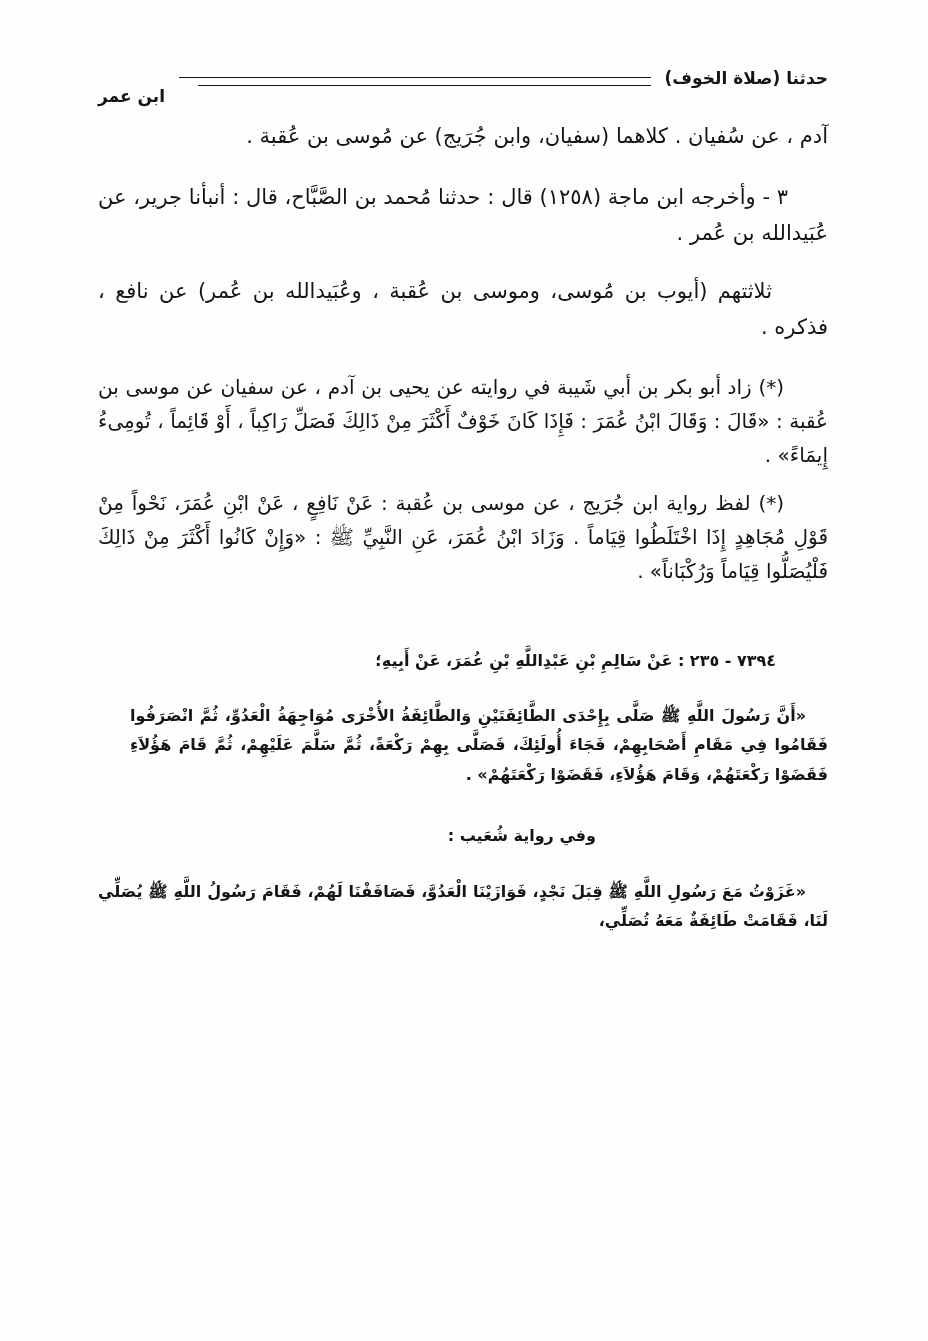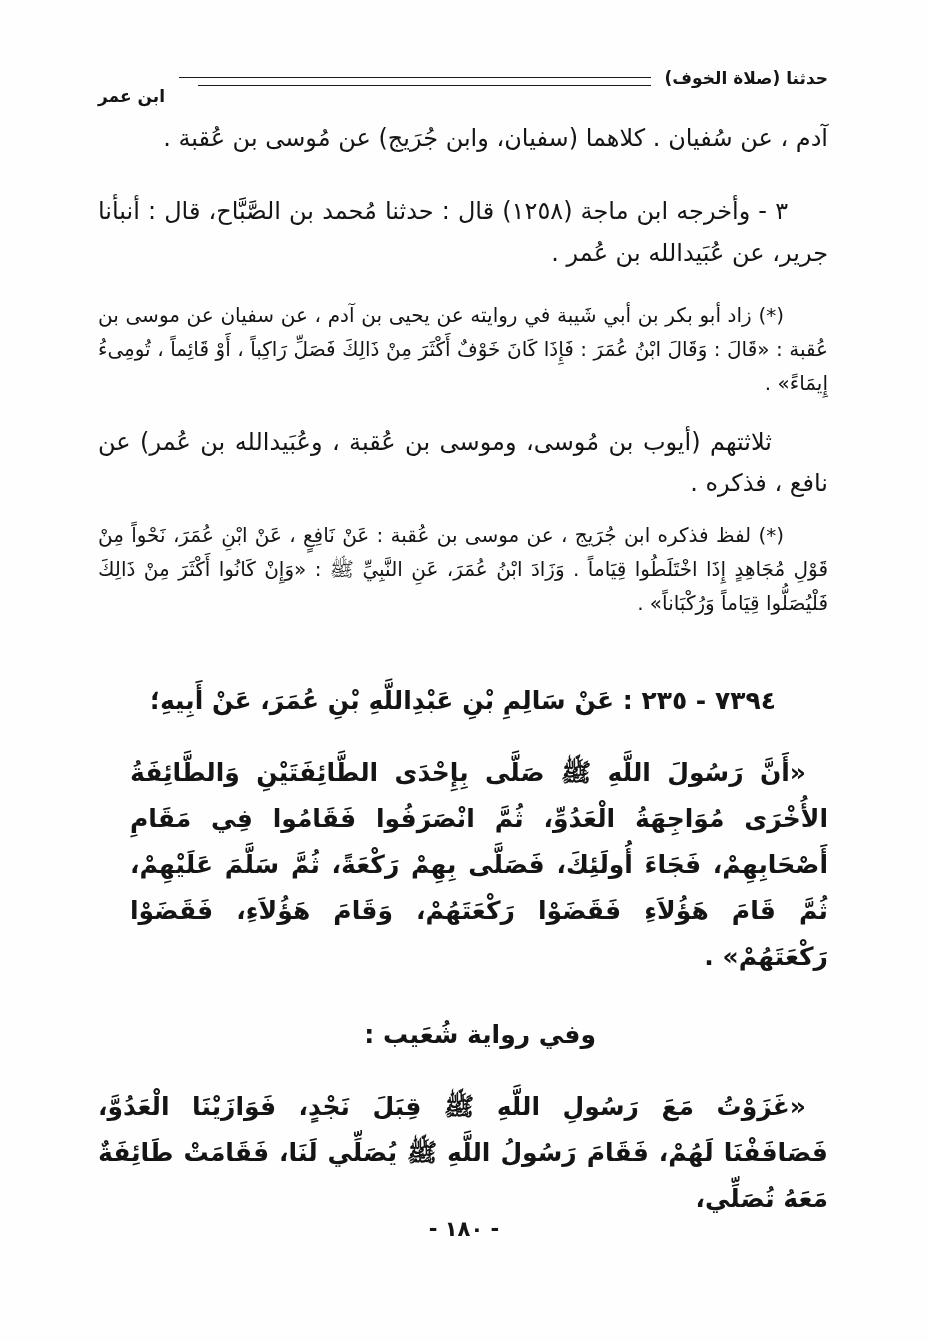--- a/index.html
+++ b/index.html
@@ -52,26 +52,26 @@
   .rule.r2 {
     width: 96%;
     align-self: flex-start;
   }
   
   .para {
     direction: rtl;
     text-align: justify;
     margin: 0;
   }
-  .p-std   { font-size: 24px; line-height: 1.72; }
+  .p-std   { font-size: 21px; line-height: 1.72; }
   .p-note  { font-size: 20px; line-height: 1.70; }
-  .p-big   { font-size: 25px; line-height: 1.84; font-weight: bold; }
+  .p-big   { font-size: 16px; line-height: 1.84; font-weight: bold; }
 
   .p-continuation { margin-top: 30px; }
-  .p-ibnmajah     { margin-top: 32px; text-indent: 40px; }
+  .p-ibnmajah     { margin-top: 25px; text-indent: 40px; }
   .p-three        { margin-top: 22px; text-indent: 56px; }
   .p-note1        { margin-top: 24px; text-indent: 44px; }
   .p-note2        { margin-top: 14px; text-indent: 44px; }
   .p-isnad        { margin-top: 58px; text-indent: 52px; }
   .p-matn         { margin-top: 26px; text-indent: 22px; margin-left: 32px; }
   .p-riwaya-intro { margin-top: 32px; text-indent: 232px; }
   .p-riwaya-text  { margin-top: 26px; text-indent: 22px; }
 
   
   .page-footer {
@@ -98,32 +98,29 @@
         <span class="rule r1"></span>
         <span class="rule r2"></span>
       </span>
       <span class="header-title left">ابن عمر</span>
     </header>
 
     <p class="para p-std p-continuation">آدم ، عن سُفيان . كلاهما (سفيان، وابن جُرَيج) عن مُوسى بن عُقبة .</p>
 
     <p class="para p-std p-ibnmajah">٣ - وأخرجه ابن ماجة (١٢٥٨) قال : حدثنا مُحمد بن الصَّبَّاح، قال : أنبأنا جرير، عن عُبَيدالله بن عُمر .</p>
 
+    <p class="para p-std p-three">ثلاثتهم (أيوب بن مُوسى، وموسى بن عُقبة ، وعُبَيدالله بن عُمر) عن نافع ، فذكره .</p>
+
     <p class="para p-note p-note1">(*) زاد أبو بكر بن أبي شَيبة في روايته عن يحيى بن آدم ، عن سفيان عن موسى بن عُقبة : «قَالَ : وَقَالَ ابْنُ عُمَرَ : فَإِذَا كَانَ خَوْفٌ أَكْثَرَ مِنْ ذَالِكَ فَصَلِّ رَاكِباً ، أَوْ قَائِماً ، تُومِىءُ إِيمَاءً» .</p>
 
-    <p class="para p-std p-three">ثلاثتهم (أيوب بن مُوسى، وموسى بن عُقبة ، وعُبَيدالله بن عُمر) عن نافع ، فذكره .</p>
-
-    <p class="para p-note p-note2">(*) لفظ فذكره ابن جُرَيج ، عن موسى بن عُقبة : عَنْ نَافِعٍ ، عَنْ ابْنِ عُمَرَ، نَحْواً مِنْ قَوْلِ مُجَاهِدٍ إِذَا اخْتَلَطُوا قِيَاماً . وَزَادَ ابْنُ عُمَرَ، عَنِ النَّبِيِّ ﷺ : «وَإِنْ كَانُوا أَكْثَرَ مِنْ ذَالِكَ فَلْيُصَلُّوا قِيَاماً وَرُكْبَاناً» .</p>
+    <p class="para p-note p-note2">(*) لفظ رواية ابن جُرَيج ، عن موسى بن عُقبة : عَنْ نَافِعٍ ، عَنْ ابْنِ عُمَرَ، نَحْواً مِنْ قَوْلِ مُجَاهِدٍ إِذَا اخْتَلَطُوا قِيَاماً . وَزَادَ ابْنُ عُمَرَ، عَنِ النَّبِيِّ ﷺ : «وَإِنْ كَانُوا أَكْثَرَ مِنْ ذَالِكَ فَلْيُصَلُّوا قِيَاماً وَرُكْبَاناً» .</p>
 
     <p class="para p-big p-isnad">٧٣٩٤ - ٢٣٥ : عَنْ سَالِمِ بْنِ عَبْدِاللَّهِ بْنِ عُمَرَ، عَنْ أَبِيهِ؛</p>
 
     <p class="para p-big p-matn">«أَنَّ رَسُولَ اللَّهِ ﷺ صَلَّى بِإِحْدَى الطَّائِفَتَيْنِ وَالطَّائِفَةُ الأُخْرَى مُوَاجِهَةُ الْعَدُوِّ، ثُمَّ انْصَرَفُوا فَقَامُوا فِي مَقَامِ أَصْحَابِهِمْ، فَجَاءَ أُولَئِكَ، فَصَلَّى بِهِمْ رَكْعَةً، ثُمَّ سَلَّمَ عَلَيْهِمْ، ثُمَّ قَامَ هَؤُلاَءِ فَقَضَوْا رَكْعَتَهُمْ، وَقَامَ هَؤُلاَءِ، فَقَضَوْا رَكْعَتَهُمْ» .</p>
 
     <p class="para p-big p-riwaya-intro">وفي رواية شُعَيب :</p>
 
     <p class="para p-big p-riwaya-text">«غَزَوْتُ مَعَ رَسُولِ اللَّهِ ﷺ قِبَلَ نَجْدٍ، فَوَازَيْنَا الْعَدُوَّ، فَصَافَفْنَا لَهُمْ، فَقَامَ رَسُولُ اللَّهِ ﷺ يُصَلِّي لَنَا، فَقَامَتْ طَائِفَةٌ مَعَهُ تُصَلِّي،</p>
 
   </div>
 
-  <footer class="page-footer">
-    <span>- ١٨٠ -</span>
-  </footer>
 </div>
 
 </body></html>

